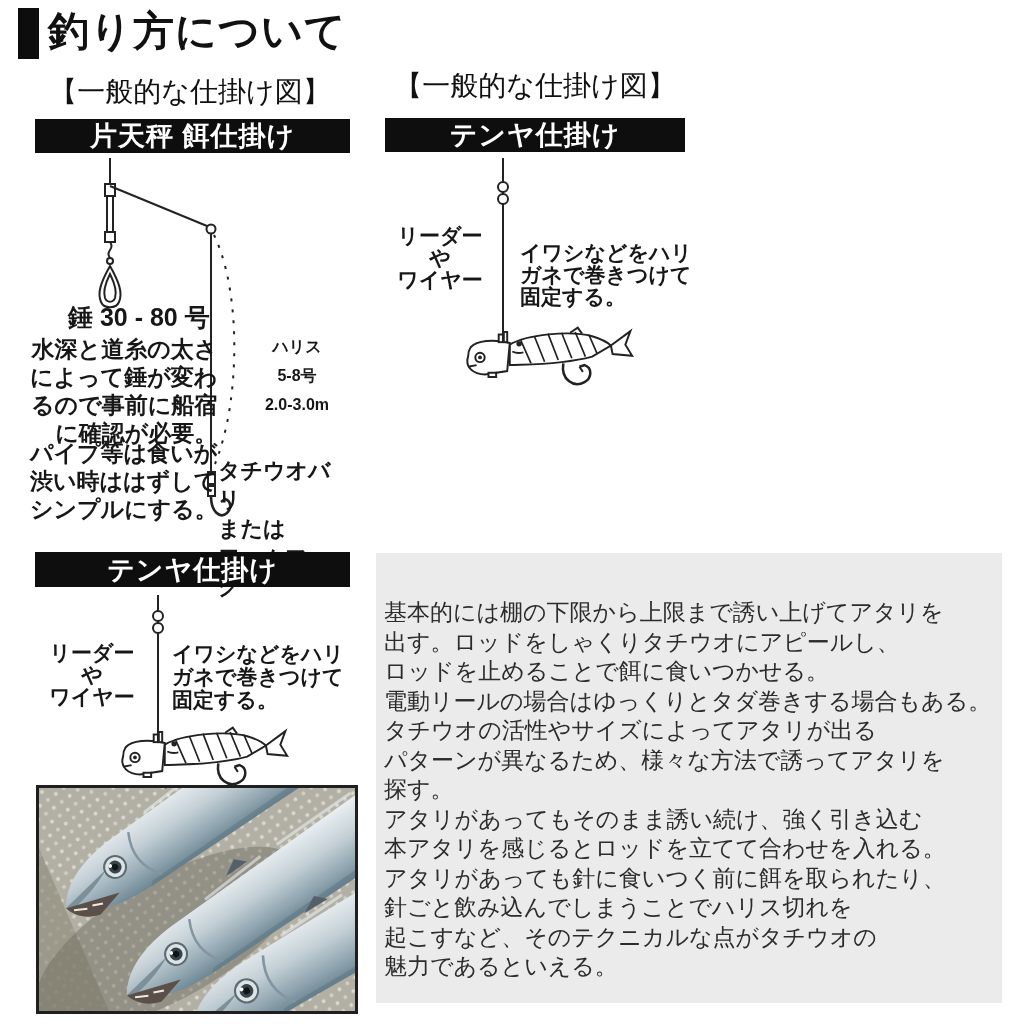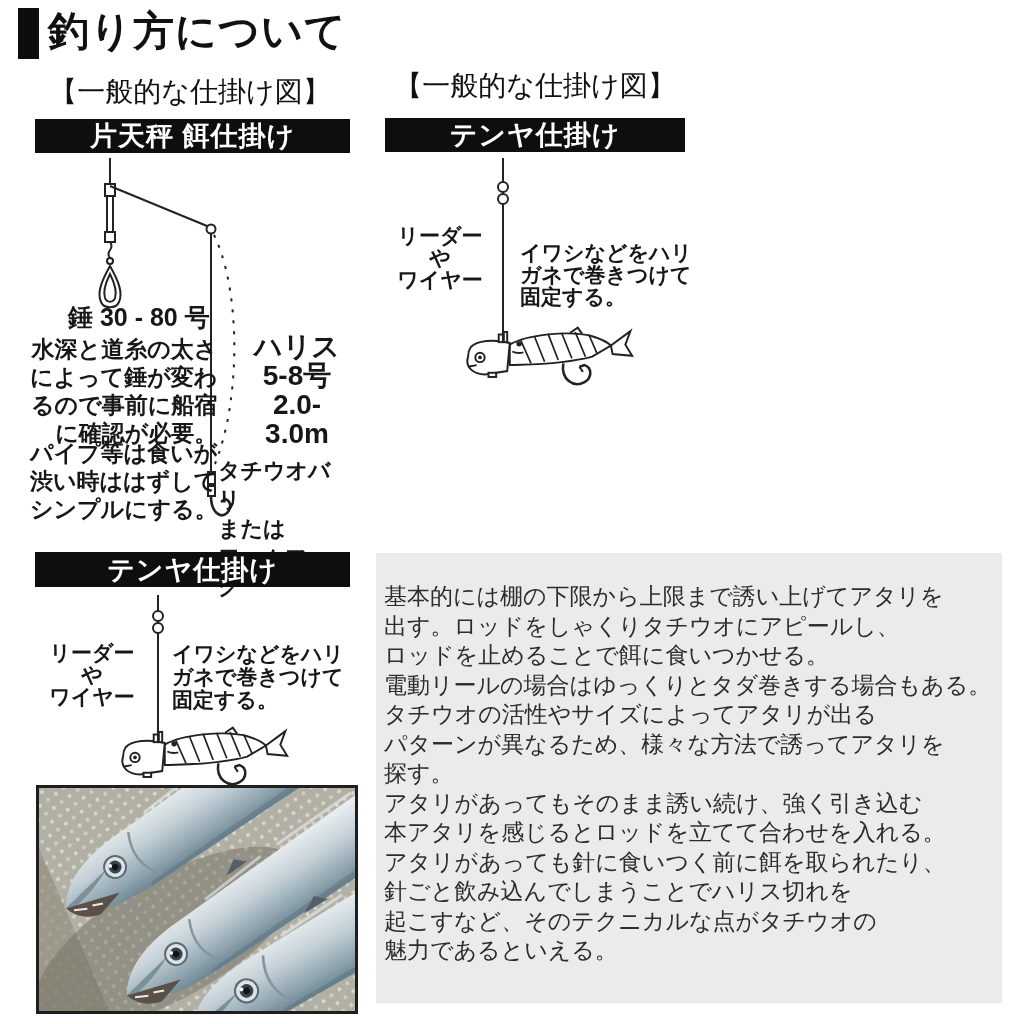--- a/index.html
+++ b/index.html
@@ -21,29 +21,29 @@
   .rig-bar{background:#0e0e0e;color:#fff;display:flex;align-items:center;justify-content:center;
     font-size:27px;font-weight:800;letter-spacing:1px;}
   .bar-rig1{left:35px;top:119px;width:315px;height:34px;}
   .bar-rigR{left:385px;top:118px;width:300px;height:34px;}
   .bar-rig2{left:35px;top:552px;width:315px;height:35px;}
   
   .dlabel{font-weight:700;color:#171717;}
   .lbl-sinker{left:68px;top:301px;font-size:25px;}
   .lbl-sinker-note{left:30px;top:335px;font-size:23px;line-height:28px;text-align:right;}
   .lbl-pipe-note{left:30px;top:439px;font-size:23px;line-height:28px;}
-  .lbl-harisu{left:244px;top:332px;width:106px;text-align:center;font-size:28px;line-height:29px;}
+  .lbl-harisu{left:244px;top:332px;width:106px;text-align:center;font-size:16px;line-height:29px;}
   .lbl-hook{left:218px;top:456px;width:134px;text-align:left;font-size:22px;line-height:29px;}
   .lbl-leaderR{left:388px;top:225px;width:104px;text-align:center;font-size:21px;line-height:22px;}
   .lbl-baitR{left:520px;top:242px;font-size:21px;line-height:22px;}
   .lbl-leader2{left:40px;top:642px;width:104px;text-align:center;font-size:21px;line-height:22px;}
   .lbl-bait2{left:172px;top:642px;font-size:21px;line-height:23px;}
   
   .panel{left:376px;top:553px;width:626px;height:450px;background:#ebebeb;}
-  .panel-text{padding:29px 8px 0 8px;font-size:23px;line-height:29.5px;font-weight:400;color:#2c2c2c;}
+  .panel-text{padding:45px 8px 0 8px;font-size:23px;line-height:29.5px;font-weight:400;color:#2c2c2c;}
   
   .photo-frame{left:36px;top:785px;width:316px;height:223px;border:3px solid #1f1f1f;background:#b2afa4;}
   svg{display:block;}
   .line-art{stroke:#222;stroke-width:2;fill:none;}
 </style>
 </head>
 <body>
 
 <svg width="0" height="0" style="position:absolute" aria-hidden="true">
   <defs>

